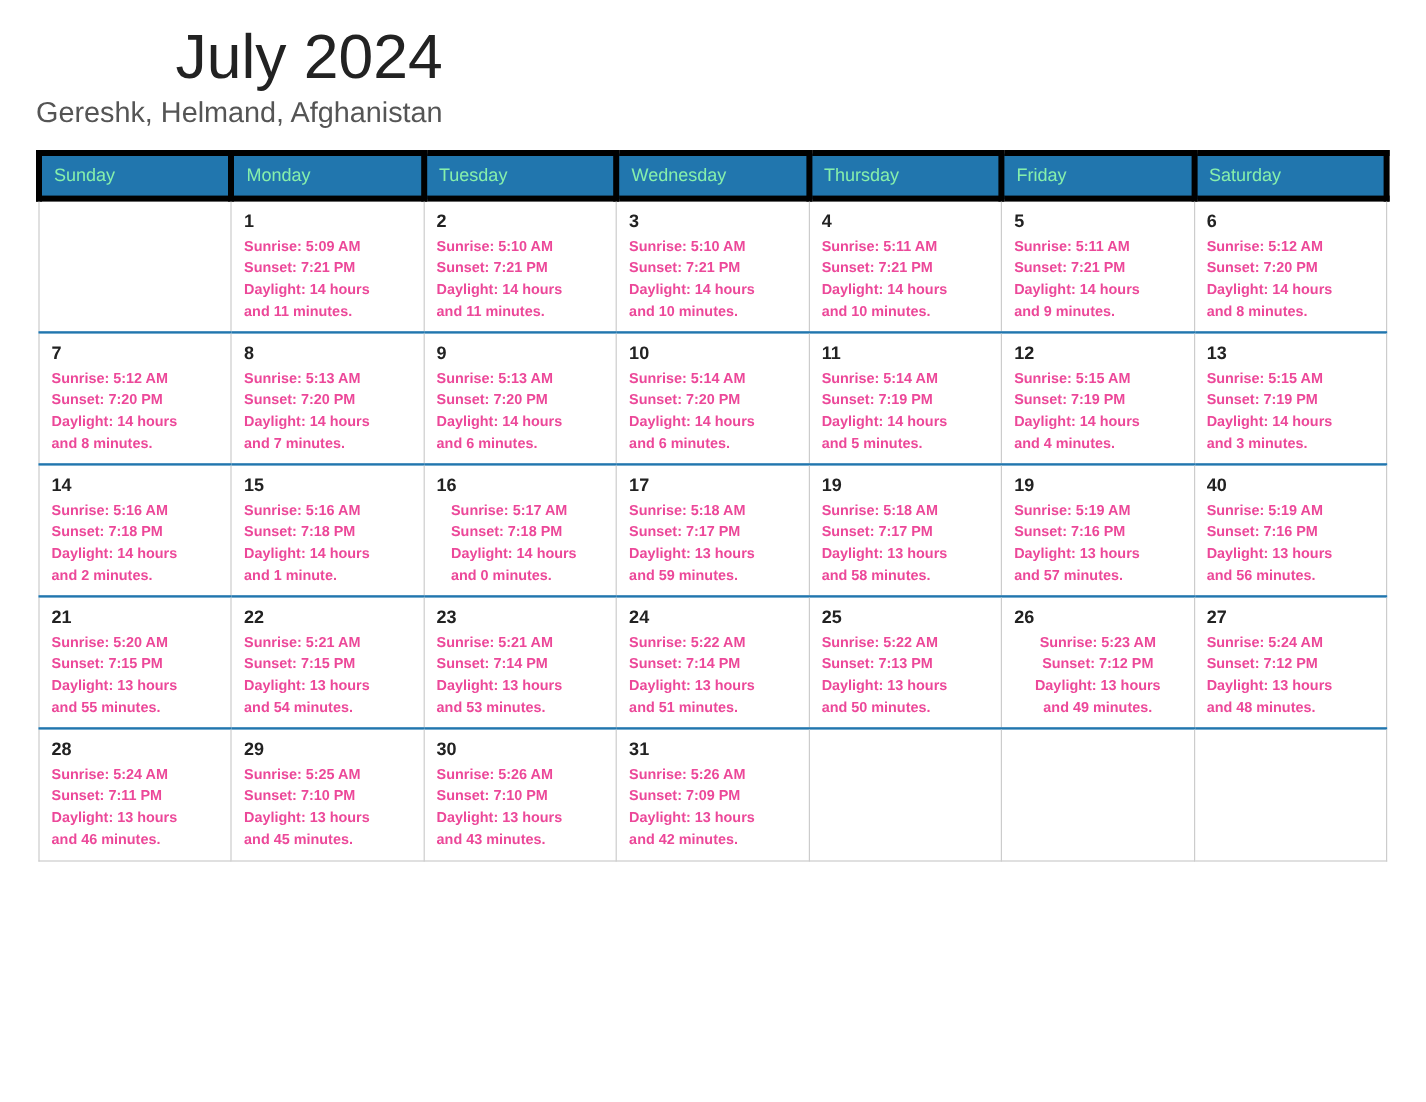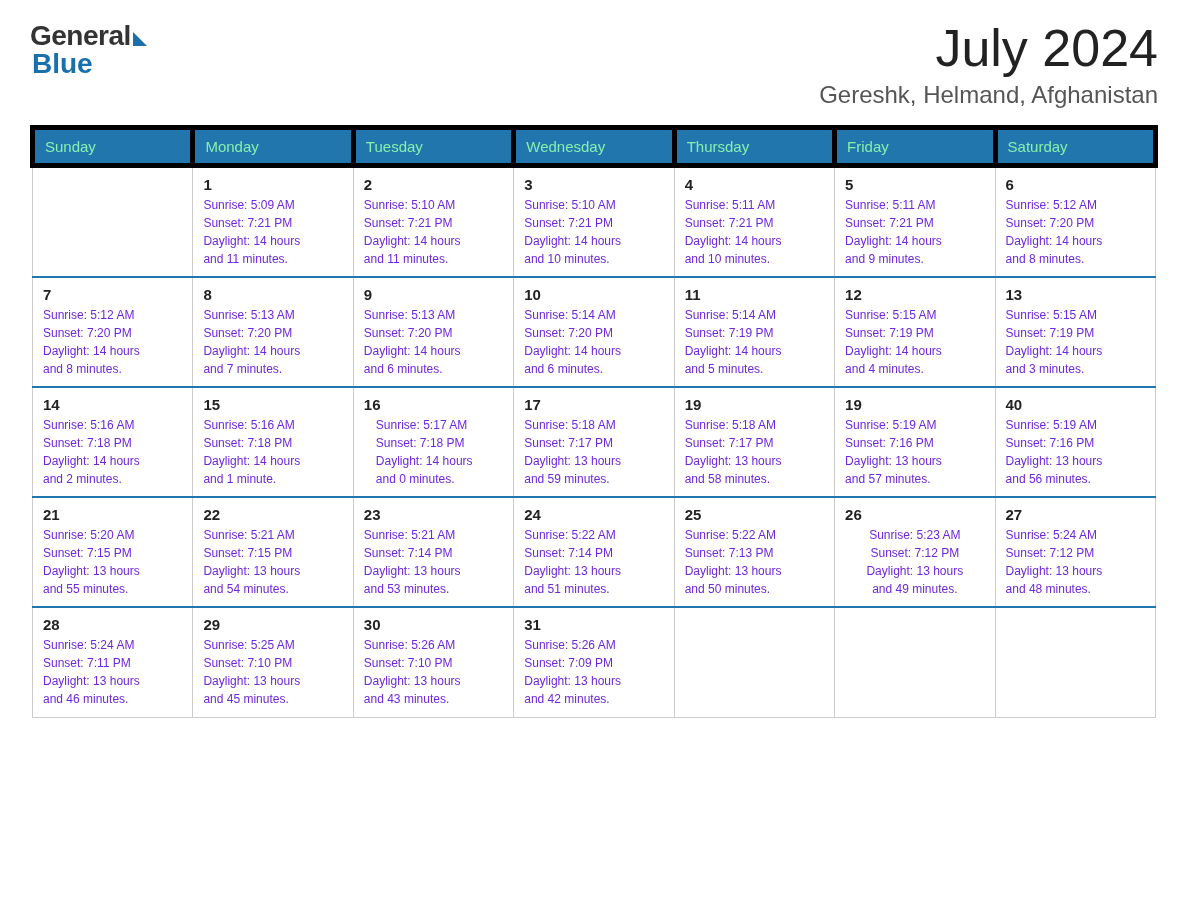--- a/index.html
+++ b/index.html
@@ -89,38 +89,32 @@
     }
     .day-num {
       font-size: 15px;
       font-weight: bold;
       color: #222;
       display: block;
       margin-bottom: 3px;
     }
     .day-info {
       font-size: 12px;
-      color: #6d28d9;
+      color: #ec4899;
       line-height: 1.5;
+      font-weight: bold;
     }
     tr:not(:last-child) td {
       border-bottom: 2px solid #2176ae;
     }
   </style>
 </head>
 <body>
 
 <div class="header">
-  <div class="logo">
-    <div class="logo-top">
-      <span class="logo-general">General</span>
-      <div class="logo-arrow"></div>
-    </div>
-    <span class="logo-blue">Blue</span>
-  </div>
   <div class="title-area">
     <div class="month-year">July 2024</div>
     <div class="location">Gereshk, Helmand, Afghanistan</div>
   </div>
 </div>
 
 <table>
   <thead>
     <tr>
     <th>Sunday</th>

